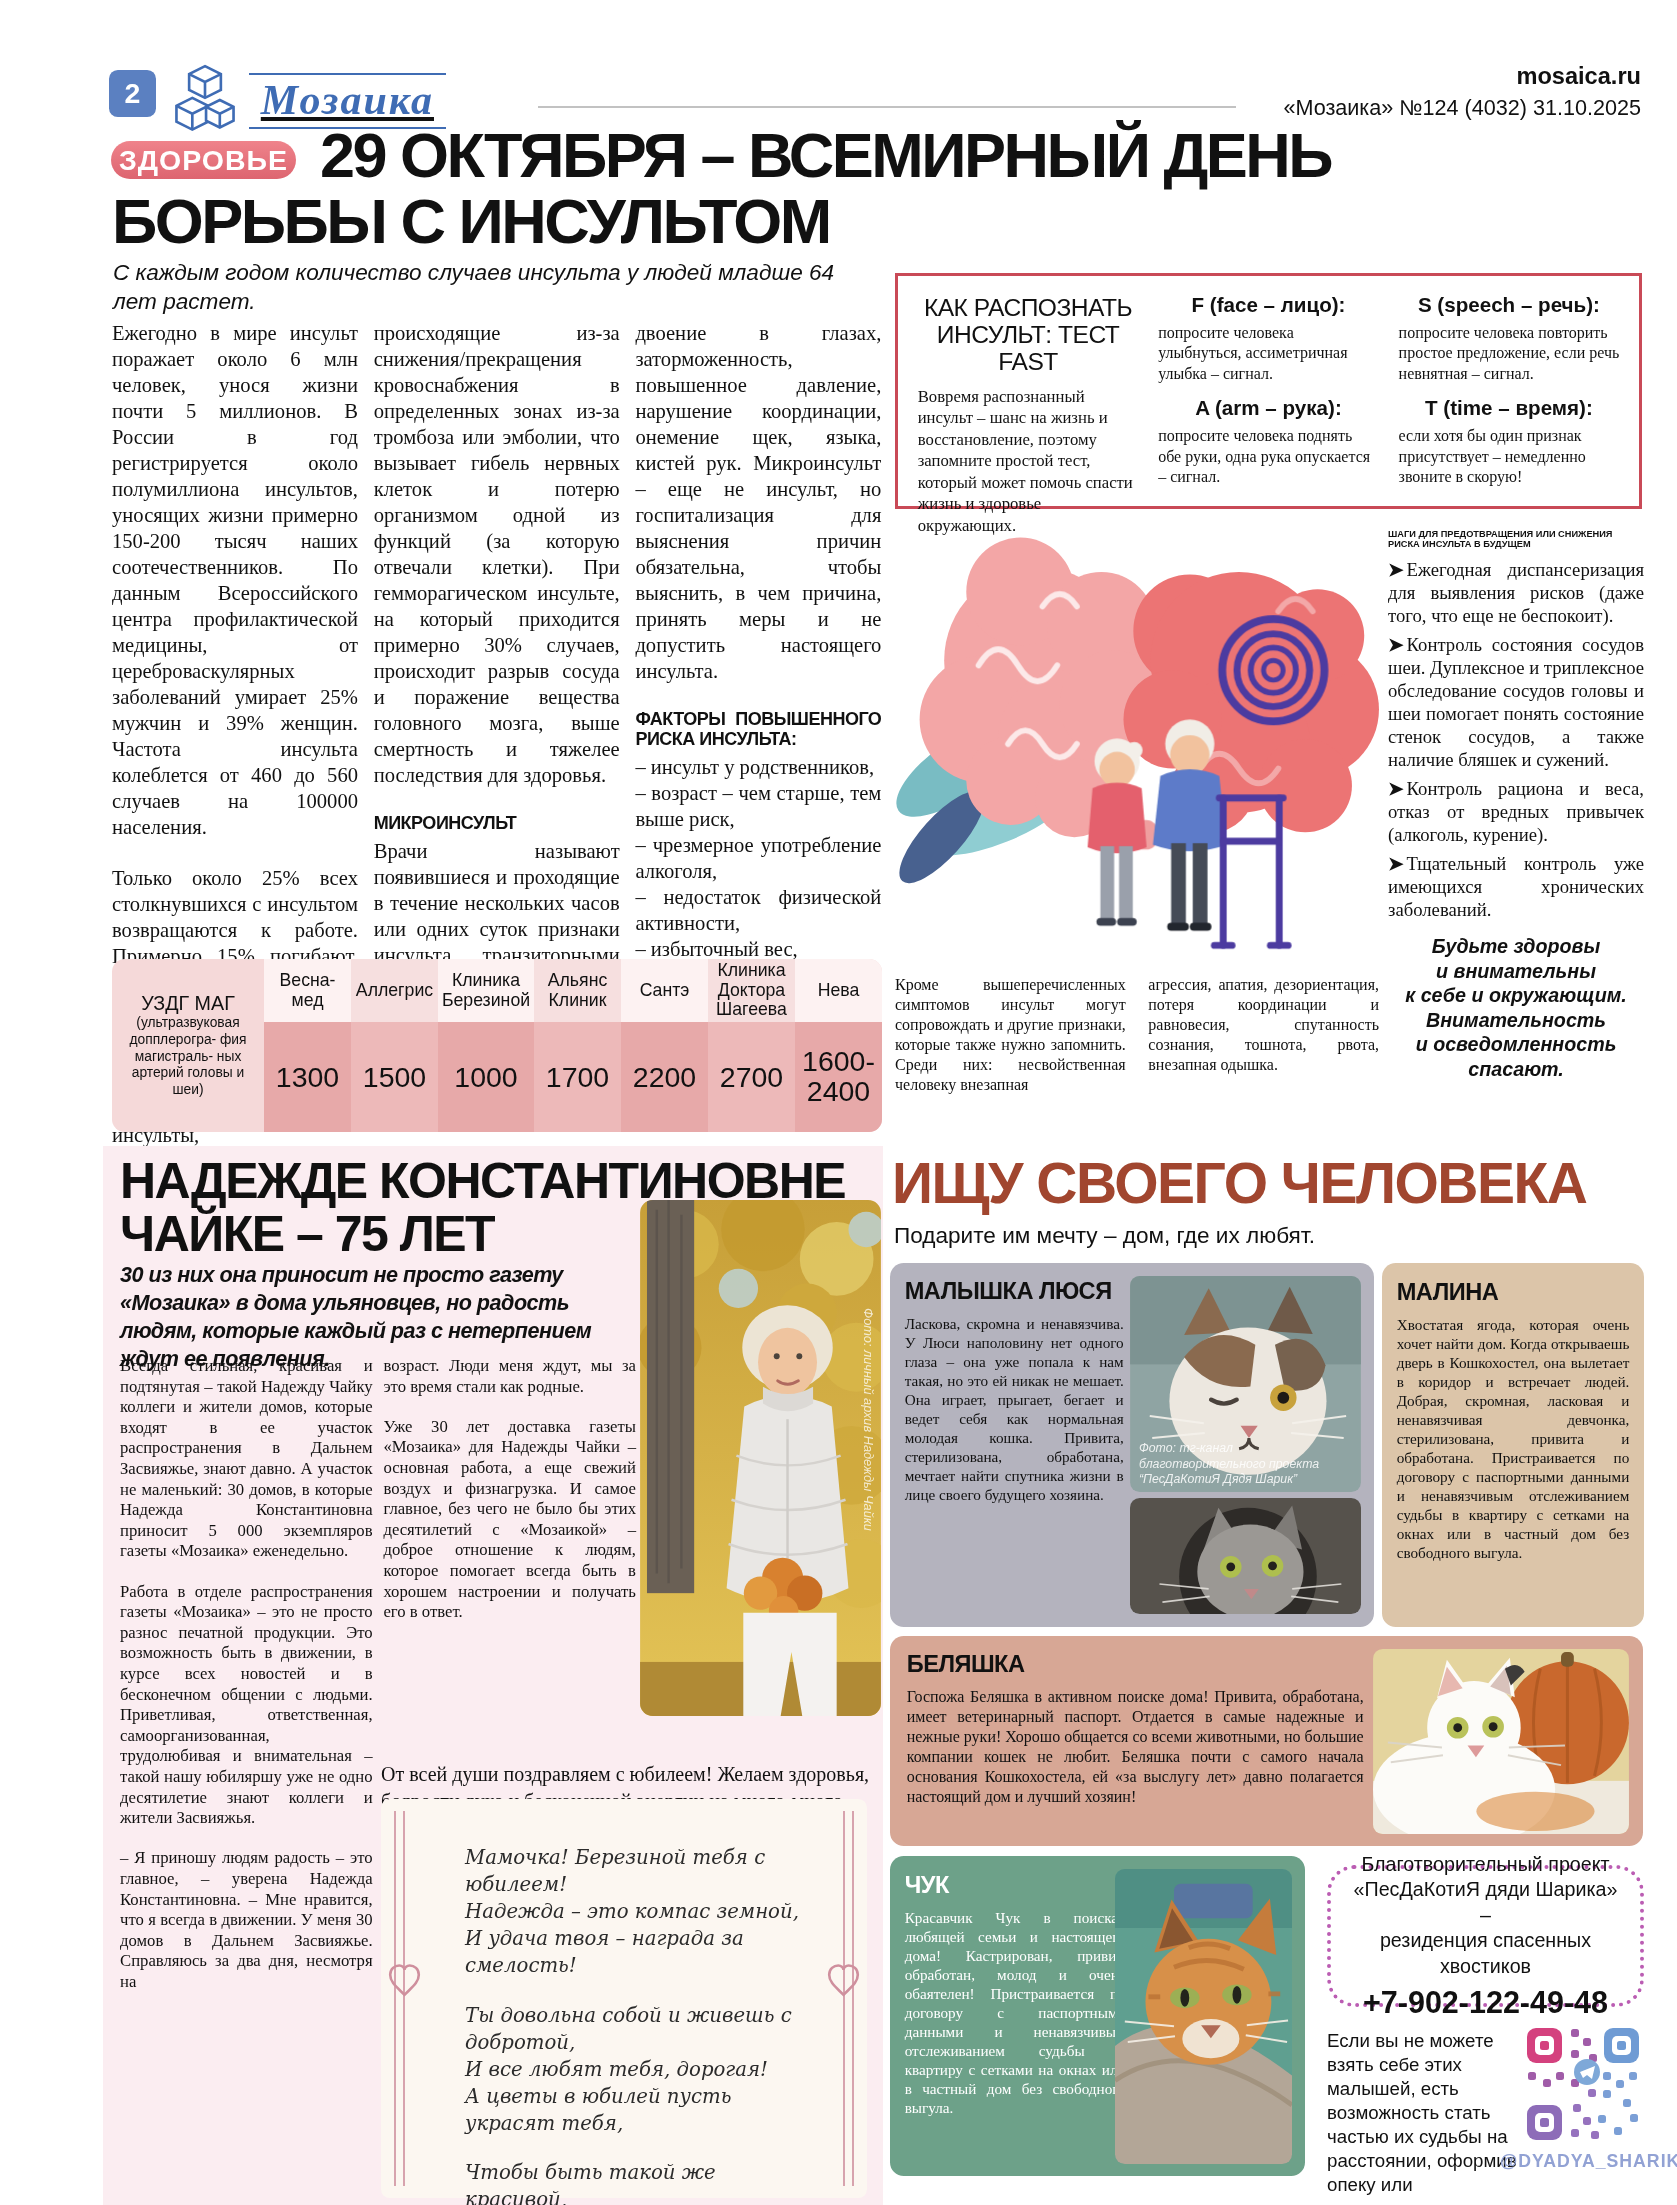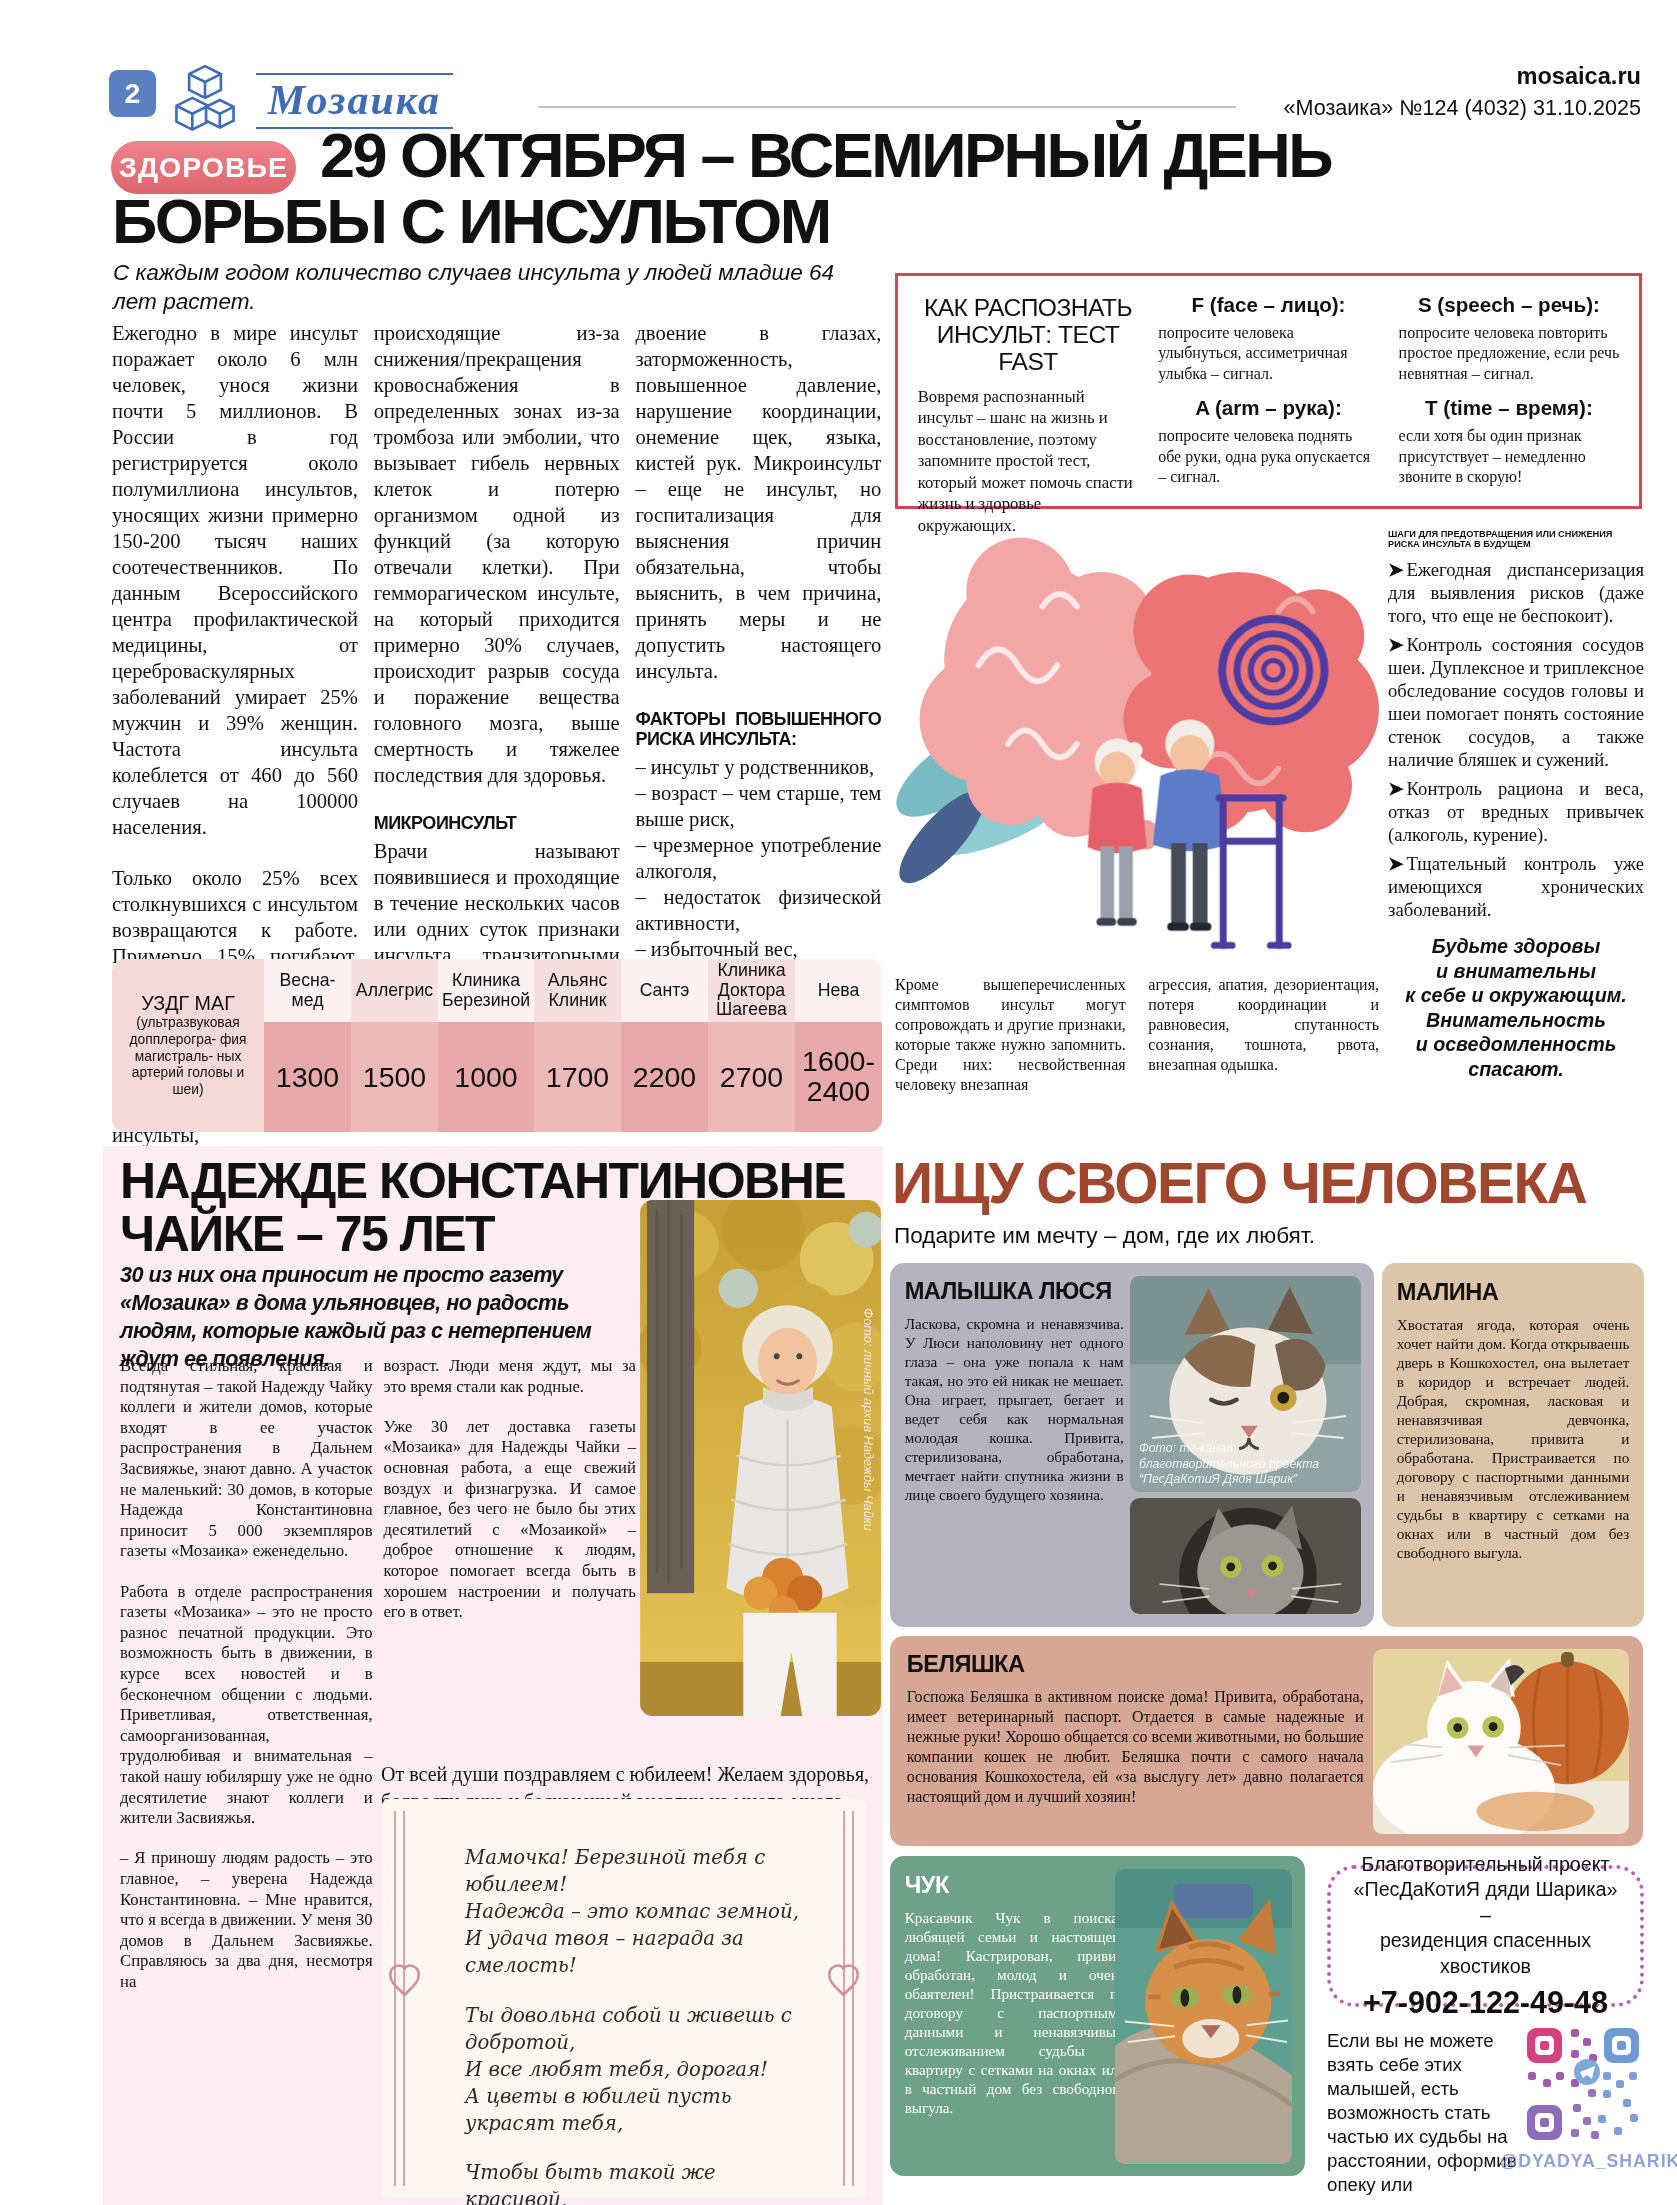--- a/index.html
+++ b/index.html
@@ -4,21 +4,21 @@
 <style>
   body{margin:0;background:#9a9a9a;}
   .page{position:relative;width:1677px;height:2205px;background:#ffffff;overflow:hidden;
         font-family:"Liberation Sans",sans-serif;color:#111;}
   .abs{position:absolute;}
   .serif{font-family:"Liberation Serif",serif;}
   .just{text-align:justify;}
   
   .page-num{width:47px;height:47px;background:#5b80c1;border-radius:8.8px;color:#fff;
             font-size:28.5px;font-weight:700;display:flex;align-items:center;justify-content:center;}
-  .logo{display:flex;align-items:center;gap:19px;}
+  .logo{display:flex;align-items:center;gap:12px;text-decoration:underline;}
   .logo-text{font-family:"Liberation Serif",serif;font-style:italic;font-weight:700;
              font-size:42px;color:#3f6cb4;border-top:2.9px solid #3f6cb4;border-bottom:2.9px solid #3f6cb4;
              padding:1px 11.8px 3.9px;letter-spacing:2px;}
   .header-right{text-align:right;}
   .site{font-size:23.6px;font-weight:700;}
   .issue{font-size:21.6px;margin-top:4.9px;}
   .head-rule{height:1.5px;background:#c2c2c2;}
   
   .badge{background:linear-gradient(180deg,#ef838b,#dd6570);border-radius:29.5px;color:#fff;
          font-size:28.5px;font-weight:700;display:flex;align-items:center;justify-content:center;letter-spacing:1px;}
@@ -106,21 +106,21 @@
       </svg>
     </span>
     <span class="logo-text">Мозаика</span>
   </div>
   <div class="abs header-right" style="right:36px;top:63px;width:442px;">
     <div class="site">mosaica.ru</div>
     <div class="issue">«Мозаика» №124 (4032) 31.10.2025</div>
   </div>
   <div class="abs head-rule" style="left:538px;top:106px;width:698px;"></div>
 
-  <div class="abs badge" style="left:111px;top:141px;width:185px;height:53px;">ЗДОРОВЬЕ</div>
+  <div class="abs badge" style="left:111px;top:141px;width:185px;height:38px;">ЗДОРОВЬЕ</div>
   <h1 class="abs main-title" style="left:112px;top:122px;width:1454px;margin:0;">29 ОКТЯБРЯ – ВСЕМИРНЫЙ ДЕНЬ БОРЬБЫ С ИНСУЛЬТОМ</h1>
   <div class="abs lede" style="left:113px;top:259px;width:757px;">С каждым годом количество случаев инсульта у людей младше 64 лет растет.</div>
 
   <div class="abs cols serif just" style="left:112px;top:320px;width:770px;">
     <div class="col">
       <p>Ежегодно в мире инсульт поражает около 6 млн человек, унося жизни почти 5 миллионов. В России в год регистрируется около полумиллиона инсультов, уносящих жизни примерно 150-200 тысяч наших соотечественников. По данным Всероссийского центра профилактической медицины, от цереброваскулярных заболеваний умирает 25% мужчин и 39% женщин. Частота инсульта колеблется от 460 до 560 случаев на 100000 населения.</p>
       <p>Только около 25% всех столкнувшихся с инсультом возвращаются к работе. Примерно 15% погибают, 60% становятся инвалидами.</p>
       <h3 style="font-family:'Liberation Sans',sans-serif;">ВИДЫ ИНСУЛЬТА</h3>
       <p class="cont">70% всех случаев составляют ишемические инсульты,</p>
     </div>

